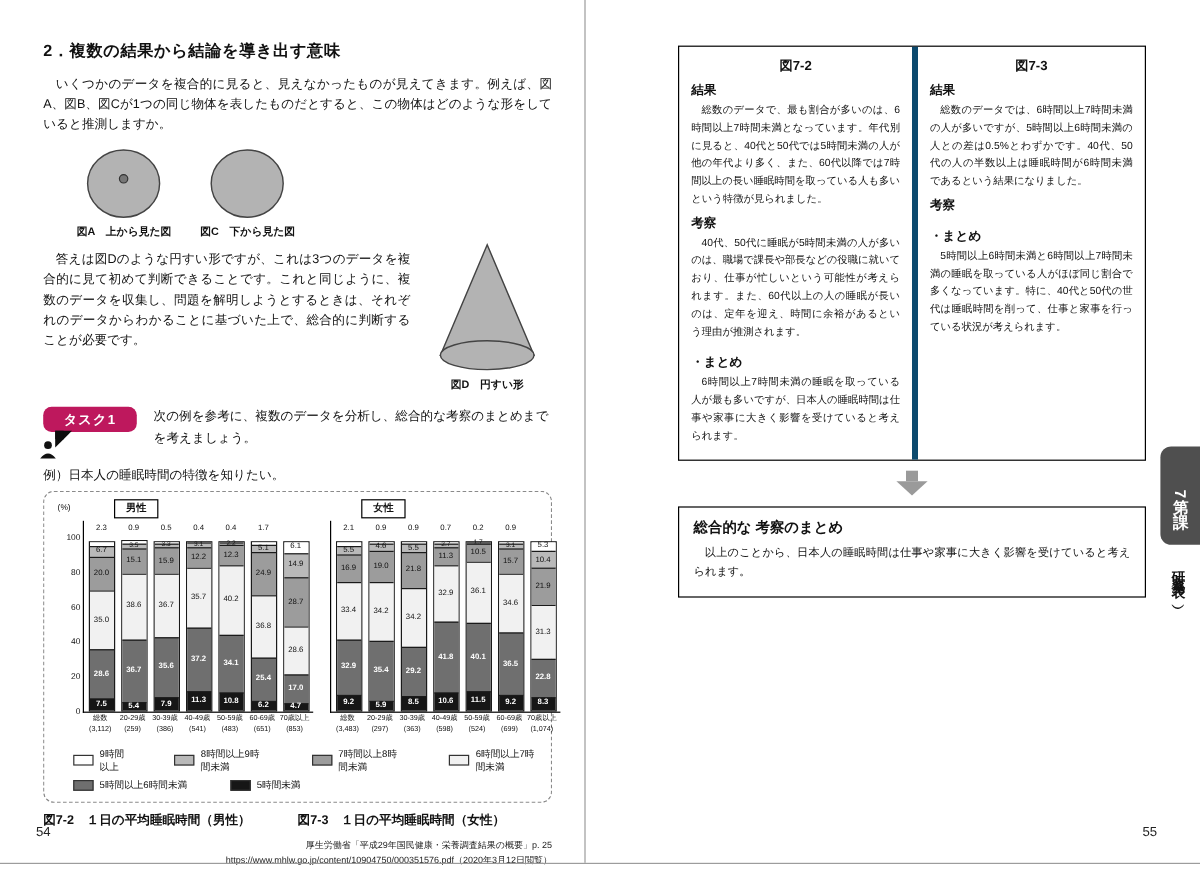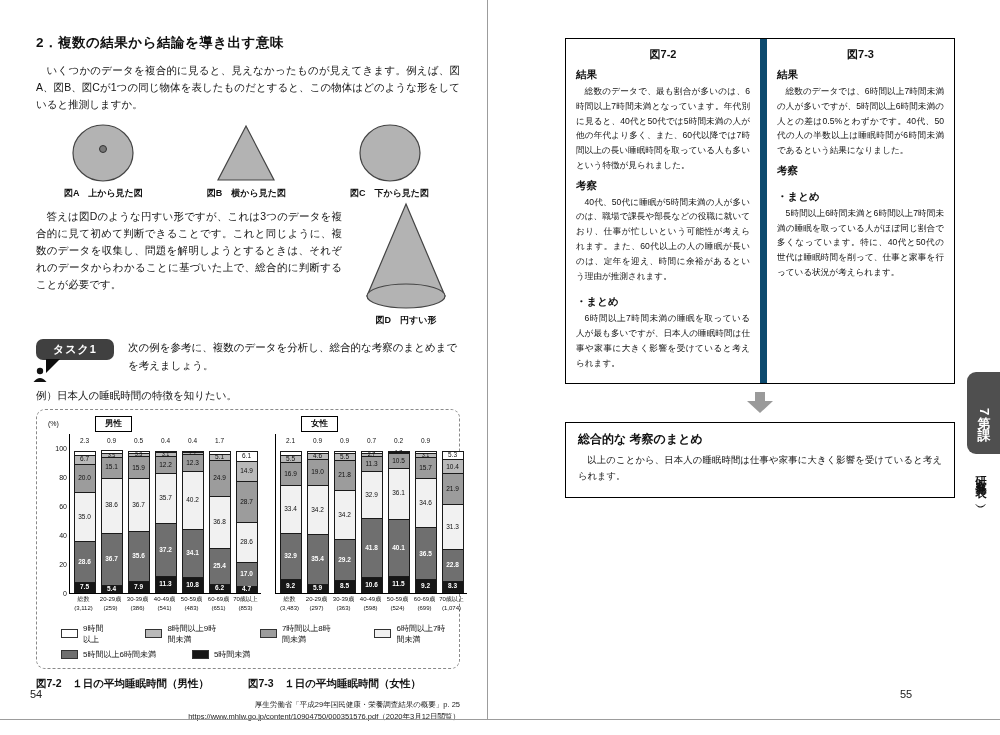--- a/index.html
+++ b/index.html
@@ -3,35 +3,35 @@
 <meta charset="utf-8">
 <style>
   * { margin:0; padding:0; box-sizing:border-box; }
   html,body { background:#e9e9e9; }
   body { font-family:"Liberation Sans","DejaVu Sans",sans-serif; color:#111; }
   .spread { position:relative; width:1000px; height:735px; background:#ffffff; overflow:hidden; }
   .gutter { position:absolute; left:487px; top:0; width:1px; height:719px; background:#9c9c9c; }
   .bottomline { position:absolute; left:0; top:719px; width:1000px; height:1px; background:#9c9c9c; }
   .pagenum { position:absolute; font-size:11px; color:#222; }
   .pagenum-left { left:30px; top:688px; }
-  .pagenum-right { left:900px; top:688px; }
+  .pagenum-right { left:952px; top:688px; }
 
   
   .page-left { position:absolute; left:36px; top:34px; width:424px; }
   .l-heading { font-size:13.5px; font-weight:bold; letter-spacing:.5px; margin-bottom:10px; }
   .para { font-size:10.5px; line-height:1.62; text-indent:1em; text-align:justify; }
-  .shapes-row { display:flex; align-items:flex-end; gap:64px; margin:10px 0 4px 28px;text-align:right; }
+  .shapes-row { display:flex; align-items:flex-end; gap:24px; margin:10px 0 4px 28px;text-align:right; }
   .shape-fig { display:flex; flex-direction:column; align-items:center; gap:4px; }
   .shape-label { font-size:9px; font-weight:bold; white-space:nowrap; }
   .answer-row { display:flex; gap:10px; margin-top:8px; }
   .answer-row .para { flex:1; }
   .cone-fig { width:108px; display:flex; flex-direction:column; align-items:center; gap:2px; margin-top:-8px; }
   .task-row { display:flex; gap:14px; margin-top:12px; align-items:flex-start; }
   .task-badge-wrap { position:relative; width:78px; flex:none; }
-  .task-badge { background:#404040; color:#fff; font-weight:bold; font-size:11px; text-align:center;
+  .task-badge { background:#be185d; color:#fff; font-weight:bold; font-size:11px; text-align:center;
                 border-radius:7px; padding:3px 4px; letter-spacing:1px; }
   .task-badge:after { content:""; position:absolute; left:10px; top:20px; border:7px solid transparent;
                 border-top-color:#0d0d0d; border-left-color:#0d0d0d; }
   .task-person { position:absolute; left:-4px; top:28px; }
   .task-text { font-size:10.5px; line-height:1.7; }
   .example-line { font-size:10.5px; margin-top:14px; }
 
   
   .figure-box { margin-top:6px; border:1.5px dashed #8a8a8a; border-radius:9px; padding:8px 6px 6px 10px; }
   .charts-row { display:flex; gap:14px; }
@@ -57,21 +57,21 @@
   .legend-item { display:flex; align-items:center; gap:5px; font-size:8px; }
   .legend-swatch { width:17px; height:9px; border:1px solid #333; flex:none; }
   .captions-row { display:flex; margin-top:8px; }
   .captions-row span { flex:1; text-align:left; font-size:10.5px; font-weight:bold; }
   .sources { margin-top:8px; text-align:right; font-size:7.5px; line-height:1.6; color:#222; }
 
   
   .page-right { position:absolute; left:537px; top:38px; width:418px;padding-left:28px; }
   .analysis-table { display:flex; border:1px solid #000; }
   .analysis-box { width:50%; padding:8px 10px 12px 10px; }
-  .analysis-box + .analysis-box { border-left:7px solid #0c4a6e; }
+  .analysis-box + .analysis-box { border-left:5px solid #0c4a6e; }
   .box-title { text-align:center; font-size:11px; font-weight:bold; margin-bottom:6px; }
   .box-h { font-size:10.5px; font-weight:bold; margin-top:6px; }
   .box-p { font-size:8.6px; line-height:1.72; text-indent:1em; text-align:justify; margin-top:2px; }
   .box-h.summary { margin-top:12px; }
   .arrow-wrap { display:flex; justify-content:center; margin:8px 0; }
   .overall-box { border:1px solid #000; padding:8px 12px 12px 12px; }
   .overall-title { font-size:12px; font-weight:bold; margin-bottom:4px; }
   .overall-p { font-size:9.3px; line-height:1.78; text-indent:1em; text-align:justify; }
 
   .side-tab { position:absolute; left:967px; top:372px; width:33px; height:82px; background:#4f4f4f;
@@ -90,26 +90,20 @@
     <h2 class="l-heading">2．複数の結果から結論を導き出す意味</h2>
     <p class="para">いくつかのデータを複合的に見ると、見えなかったものが見えてきます。例えば、図A、図B、図Cが1つの同じ物体を表したものだとすると、この物体はどのような形をしていると推測しますか。</p>
 
     <div class="shapes-row">
       <div class="shape-fig">
         <svg width="64" height="60" viewBox="0 0 64 60">
           <ellipse cx="32" cy="30" rx="30" ry="28" fill="#b3b3b3" stroke="#444" stroke-width="1.2"></ellipse>
           <circle cx="32" cy="26" r="3.5" fill="#777" stroke="#333" stroke-width="1"></circle>
         </svg>
         <span class="shape-label">図A　上から見た図</span>
-      </div>
-      <div class="shape-fig">
-        <svg width="62" height="60" viewBox="0 0 62 60">
-          <polygon points="31,3 59,57 3,57" fill="#b3b3b3" stroke="#444" stroke-width="1.2"></polygon>
-        </svg>
-        <span class="shape-label">図B　横から見た図</span>
       </div>
       <div class="shape-fig">
         <svg width="64" height="60" viewBox="0 0 64 60">
           <ellipse cx="32" cy="30" rx="30" ry="28" fill="#b3b3b3" stroke="#444" stroke-width="1.2"></ellipse>
         </svg>
         <span class="shape-label">図C　下から見た図</span>
       </div>
     </div>
 
     <div class="answer-row">

